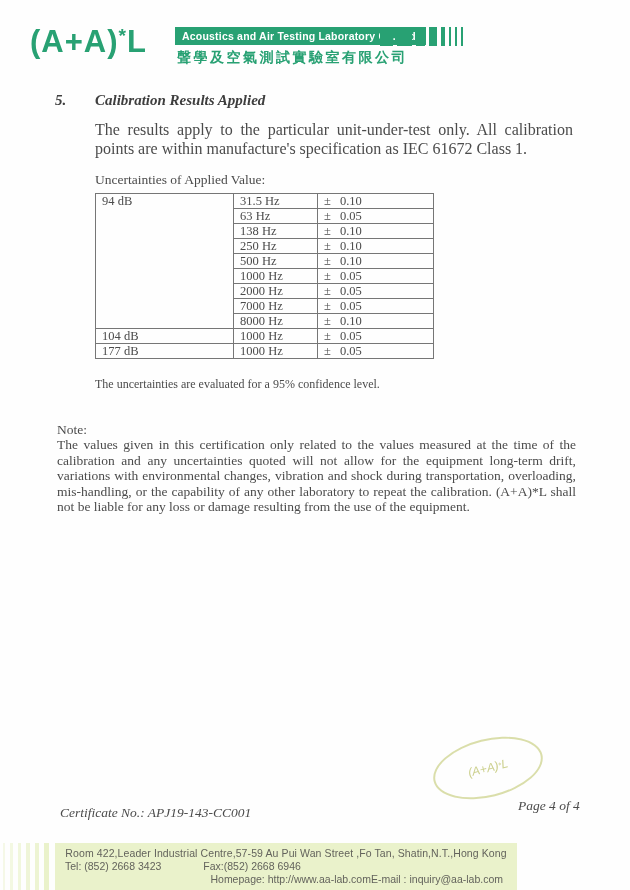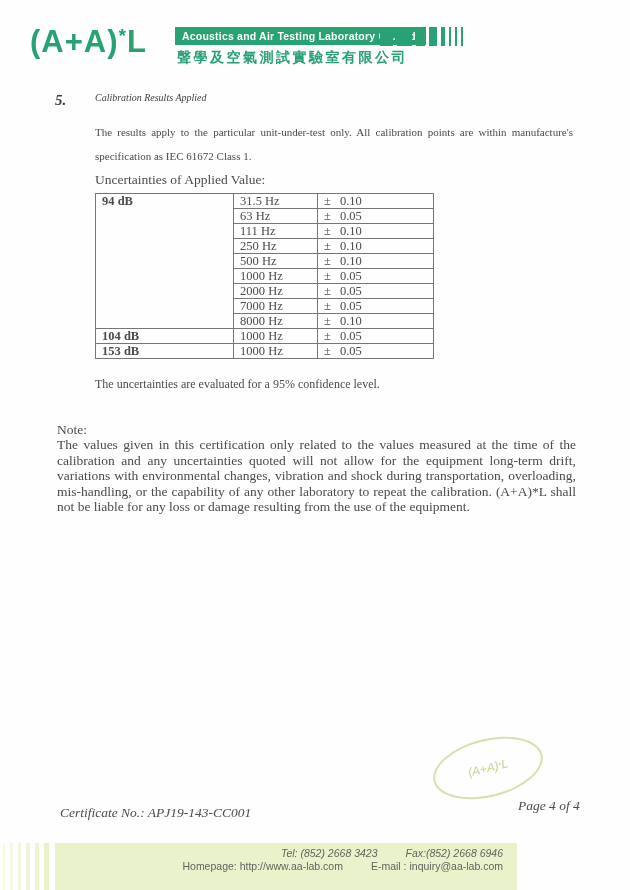--- a/index.html
+++ b/index.html
@@ -42,41 +42,41 @@
     height: 19px; display: flex; gap: 4px; align-items: stretch;
   }
   .barcode div { background: var(--brand); }
   
   .sec-number {
     position: absolute; left: 55px; top: 92px;
     font-weight: bold; font-style: italic; font-size: 15px; color: #3e3e3e;
   }
   .sec-title {
     position: absolute; left: 95px; top: 92px;
-    font-weight: normal; font-style: italic; font-size: 10px; color: #3e3e3e;
+    font-weight: bold; font-style: italic; font-size: 15px; color: #3e3e3e;
   }
   .intro {
     position: absolute; left: 95px; top: 120px; width: 478px;
-    font-size: 11px; line-height: 24px; text-align: justify;
+    font-size: 16px; line-height: 19px; text-align: justify;
   }
   .table-caption { position: absolute; left: 95px; top: 172px; font-size: 13.5px; }
   
   table.unc {
     position: absolute; left: 95px; top: 193px;
     border-collapse: collapse; table-layout: fixed;
     width: 338px; font-size: 12.5px; color: #4b4b4b;
   }
   table.unc td {
     border: 1px solid #767676;
     height: 14px; line-height: 13px;
     padding: 1px 6px 0 6px;
     vertical-align: top;
     overflow: hidden;
   }
-  table.unc td.spl { vertical-align: top; font-weight: bold; }
+  table.unc td.spl { vertical-align: top; }
   table.unc td.unc-val { word-spacing: 6px; }
   
   .confidence { position: absolute; left: 95px; top: 377px; font-size: 12px; font-family: Liberation Serif, serif; }
   .note-label { position: absolute; left: 57px; top: 422px; font-size: 13.5px; text-align: center; }
   .note-body {
     position: absolute; left: 57px; top: 437px; width: 519px;
     font-size: 13.5px; line-height: 15.6px; text-align: justify;
   }
   
   .stamp {
@@ -103,22 +103,22 @@
   
   .addr-footer {
     position: absolute; left: 55px; top: 843px;
     width: 462px; height: 47px;
     background: var(--footer-bg);
     font-family: "Liberation Sans", sans-serif;
     font-size: 10.5px; line-height: 13px; color: #63635c;
     padding: 4px 10px 0 10px;
   }
   .addr-line1 { text-align: center; white-space: nowrap; letter-spacing: 0.1px; }
-  .addr-line2 { display: flex; justify-content: flex-end; gap: 28px; padding-right: 4px; white-space: nowrap; font-style: italic; }
-  .addr-line3 { display: flex; justify-content: flex-end; gap: 28px; padding-right: 4px; white-space: nowrap; }
+  .addr-line2 { display: flex; gap: 42px; padding-right: 4px; white-space: nowrap; }
+  .addr-line3 { display: flex; justify-content: flex-end; padding-right: 4px; white-space: nowrap; }
   .footer-bars {
     position: absolute; left: 3px; top: 843px; height: 47px;
     display: flex; gap: 5px; align-items: stretch;
   }
   .footer-bars div { background: var(--footer-bg); }
 </style>
 </head>
 <body>
 
 <div class="page" style="--brand: #28a173; --footer-bg: #eaf2cb;">
@@ -154,21 +154,21 @@
         <tr>
           <td class="spl" rowspan="9">94 dB</td>
           <td>31.5 Hz</td>
           <td class="unc-val">± 0.10</td>
         </tr>
         <tr>
           <td>63 Hz</td>
           <td class="unc-val">± 0.05</td>
         </tr>
         <tr>
-          <td>111 Hz</td>
+          <td>138 Hz</td>
           <td class="unc-val">± 0.10</td>
         </tr>
         <tr>
           <td>250 Hz</td>
           <td class="unc-val">± 0.10</td>
         </tr>
         <tr>
           <td>500 Hz</td>
           <td class="unc-val">± 0.10</td>
         </tr>
@@ -187,21 +187,21 @@
         <tr>
           <td>8000 Hz</td>
           <td class="unc-val">± 0.10</td>
         </tr>
         <tr>
           <td class="spl" rowspan="1">104 dB</td>
           <td>1000 Hz</td>
           <td class="unc-val">± 0.05</td>
         </tr>
         <tr>
-          <td class="spl" rowspan="1">153 dB</td>
+          <td class="spl" rowspan="1">177 dB</td>
           <td>1000 Hz</td>
           <td class="unc-val">± 0.05</td>
         </tr>
       </tbody>
   </table>
 
   <div class="confidence">The uncertainties are evaluated for a 95% confidence level.</div>
 
   <div class="note-label">Note:</div>
   <div class="note-body">The values given in this certification only related to the values measured at the time of the calibration and any uncertainties quoted will not allow for the equipment long-term drift, variations with environmental changes, vibration and shock during transportation, overloading, mis-handling, or the capability of any other laboratory to repeat the calibration. (A+A)*L shall not be liable for any loss or damage resulting from the use of the equipment.</div>
@@ -218,20 +218,21 @@
   <div class="footer-bars">
     <div style="width:2px;opacity:.45"></div>
     <div style="width:3px;opacity:.55"></div>
     <div style="width:3px;opacity:.65"></div>
     <div style="width:4px;opacity:.75"></div>
     <div style="width:4px;opacity:.85"></div>
     <div style="width:5px;opacity:1"></div>
   </div>
 
   <div class="addr-footer">
+    <div class="addr-line1">Room 422,Leader Industrial Centre,57-59 Au Pui Wan Street ,Fo Tan, Shatin,N.T.,Hong Kong</div>
     <div class="addr-line2">
       <span>Tel: (852) 2668 3423</span>
       <span>Fax:(852) 2668 6946</span>
     </div>
     <div class="addr-line3">
       <span>Homepage: http://www.aa-lab.com</span>
       <span>E-mail : inquiry@aa-lab.com</span>
     </div>
   </div>
 

